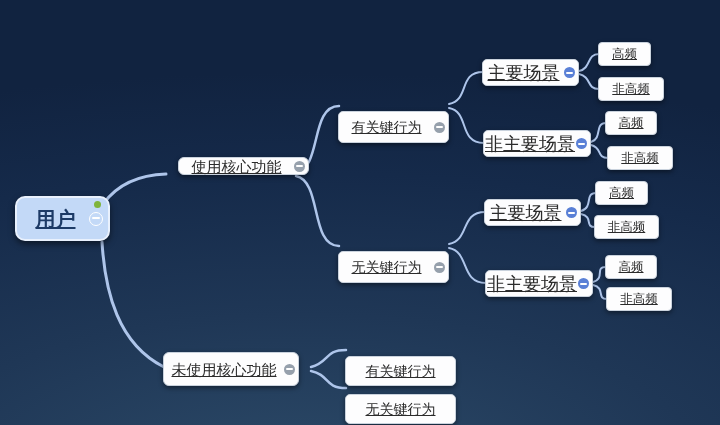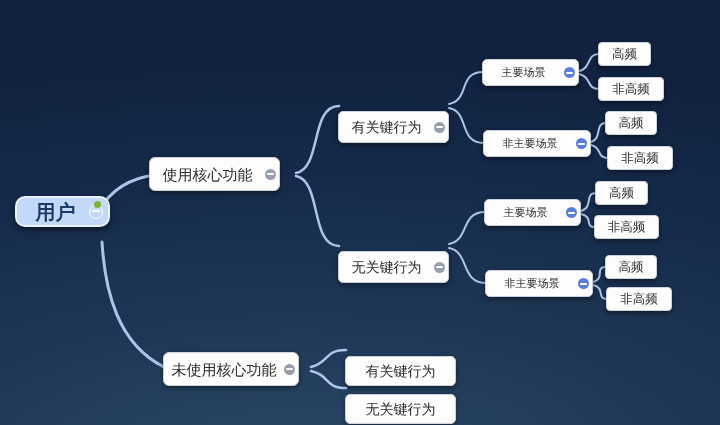--- a/index.html
+++ b/index.html
@@ -22,32 +22,32 @@
     display:flex;align-items:center;justify-content:center;
     background:var(--node-bg);
     border:1px solid var(--node-border);
     border-radius:5px;
     box-shadow:0 2px 5px rgba(0,0,0,.45);
     color:var(--node-text);
     box-sizing:border-box;
     white-space:nowrap;
     cursor:default;
   }
-  .node .lbl{line-height:1;}
+  .node .lbl{line-height:1;text-decoration:underline;}
   .node.root{
     background:var(--root-bg);
     border:2px solid var(--root-border);
     border-radius:10px;
     color:var(--root-text);
     font-size:20px;font-weight:bold;
     box-shadow:0 3px 6px rgba(0,0,0,.5);
   }
   .node.l1{font-size:15px;border-radius:6px;}
   .node.l2{font-size:14px;margin-top:21px;}
-  .node.l3{font-size:11px;}
+  .node.l3{font-size:18px;}
   .node.leaf{font-size:12.5px;border-radius:4px;}
   .node.hasicon{padding-right:14px;}
 
   .collapse{
     position:absolute;right:3px;top:50%;
     width:11px;height:11px;margin-top:-5.5px;
     border-radius:50%;
     background:var(--icon-gray);
   }
   .collapse::after{
@@ -94,27 +94,27 @@
     <path class="edge w2" d="M591,142 C603,138 594,123 606,123"></path>
     <path class="edge w2" d="M591,145 C603,148 596,158 608,158"></path>
 
     <path class="edge w2" d="M581,211 C594,207 584,193 596,193"></path>
     <path class="edge w2" d="M581,214 C594,217 584,227 595,227"></path>
 
     <path class="edge w2" d="M593,282 C606,278 594,267 606,267"></path>
     <path class="edge w2" d="M593,285 C606,288 596,299 607,299"></path>
   </svg>
 
-  <div class="node root hasicon" style="left:15px;top:196px;width:95px;height:31px">
+  <div class="node root hasicon" style="left:15px;top:196px;width:95px;height:45px">
     <span class="lbl">用户</span>
     <span class="collapse root-collapse"></span>
     <span class="dot"></span>
   </div>
 
-  <div class="node l1 hasicon" style="left:149px;top:157px;width:131px;height:34px">
+  <div class="node l1 hasicon" style="left:178px;top:157px;width:131px;height:18px">
     <span class="lbl">使用核心功能</span>
     <span class="collapse"></span>
   </div>
   <div class="node l1 hasicon" style="left:163px;top:352px;width:136px;height:34px">
     <span class="lbl">未使用核心功能</span>
     <span class="collapse"></span>
   </div>
 
   <div class="node l2 hasicon" style="left:338px;top:90px;width:111px;height:32px">
     <span class="lbl">有关键行为</span>

